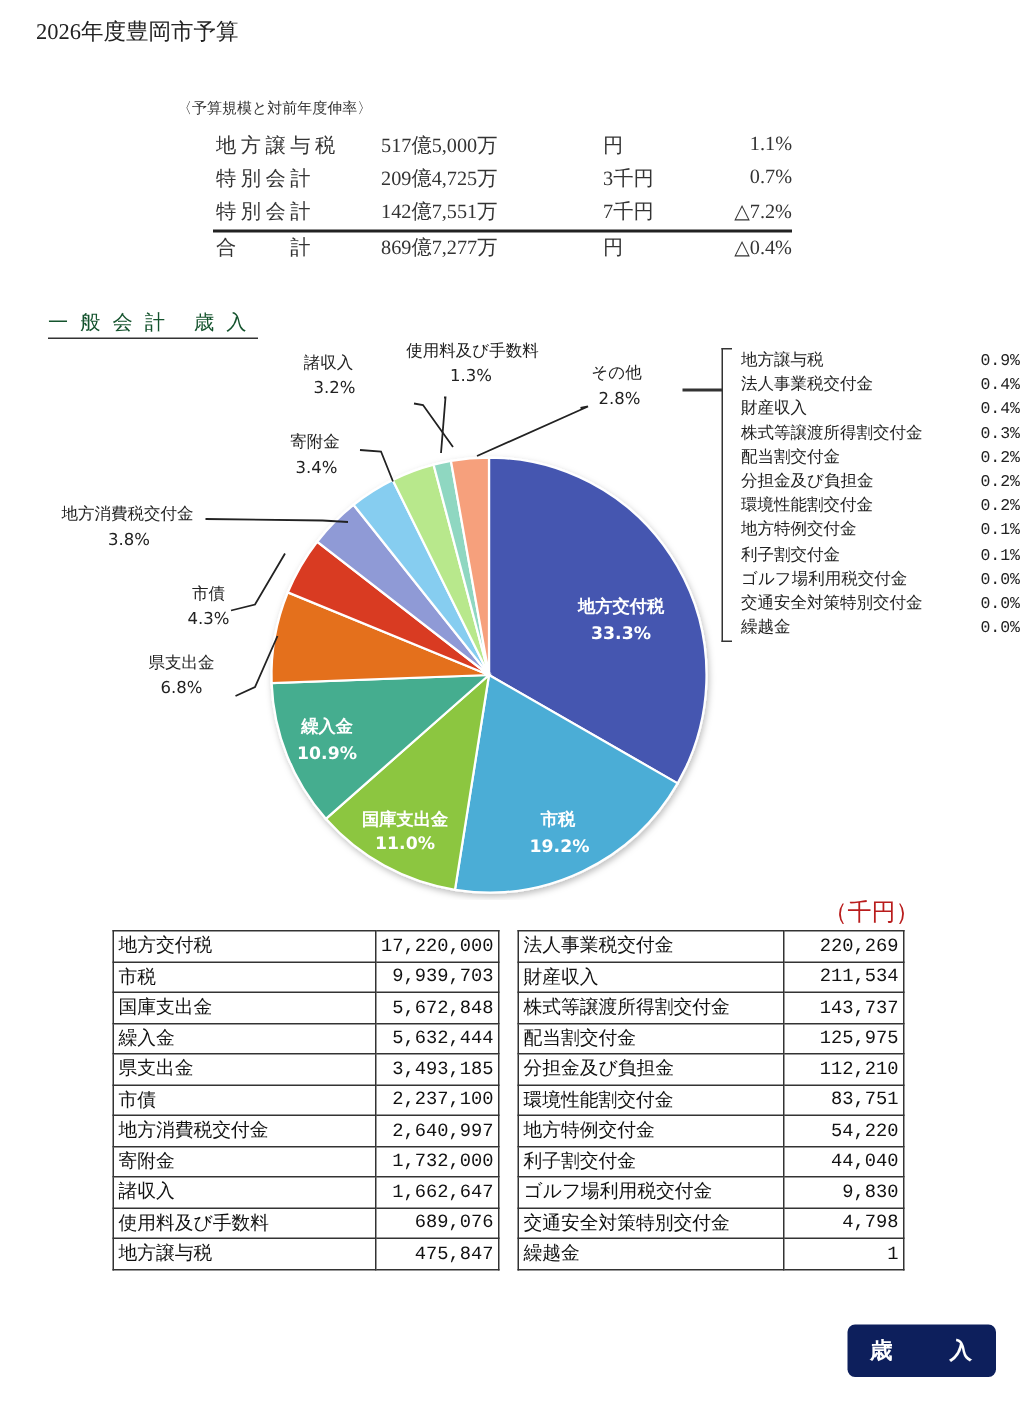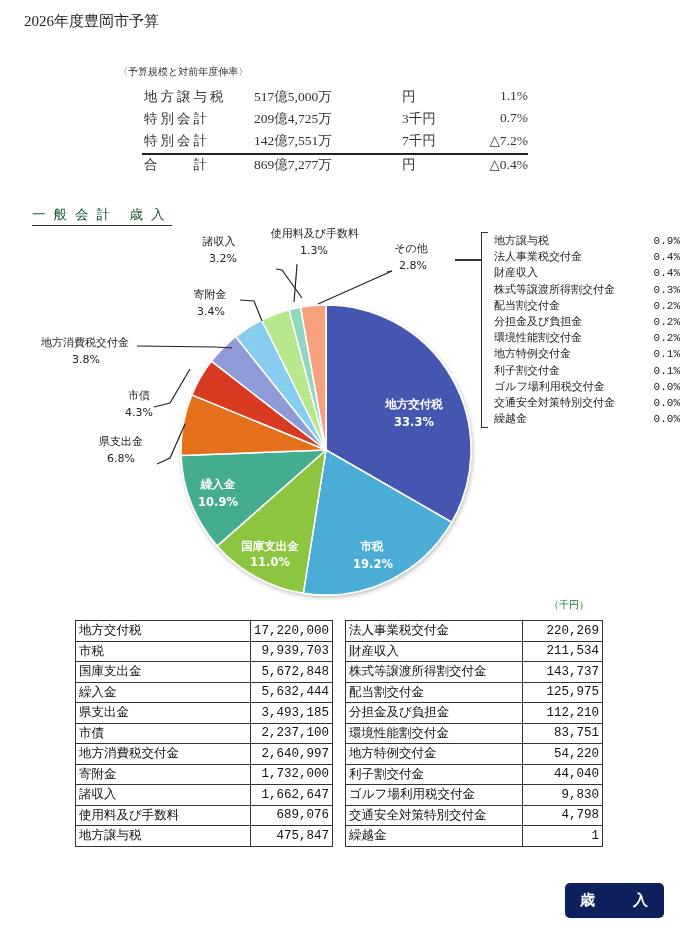--- a/index.html
+++ b/index.html
@@ -14,21 +14,21 @@
   .scale-row .unit { position: absolute; left: 258px; }
   .scale-row .rate { position: absolute; right: 0; text-align: center; }
   .scale-rule { position: absolute; left: 142px; top: 153px; width: 386px; height: 2px; background: #222; }
   .section { position: absolute; left: 32px; top: 206px; font-size: 13.5px; letter-spacing: 8px; border-bottom: 1px solid #333; padding-bottom: 1px; color: #14532d; }
   svg.chart { position: absolute; left: 0; top: 225px; }
   .legend { position: absolute; left: 494px; top: 233px; width: 190px; font-size: 11px; color: #222; }
   .legend-row { position: relative; height: 16.2px; line-height: 16.2px; }
   .legend-row .v { position: absolute; right: 4px; top: 0; }
   .bracket { position: absolute; left: 481px; top: 232px; width: 6px; height: 194px; border: 1.5px solid #333; border-right: none; }
   .bracket-link { position: absolute; left: 455px; top: 259px; width: 27px; height: 1.5px; background: #333; }
-  .unit-label { position: absolute; left: 549px; top: 598px; font-size: 10px; color: #15803d; }
+  .unit-label { position: absolute; left: 549px; top: 598px; font-size: 16px; color: #b91c1c; }
   table.data { position: absolute; border-collapse: collapse; font-size: 12.5px; color: #111; }
   table.data td { border: 1.5px solid #333; height: 19.5px; padding: 0 3px; white-space: nowrap; }
   table.data td.num { text-align: right; margin-top: 17px; }
   #tblLeft { left: 75px; top: 620px; width: 258px; }
   #tblLeft td.name { width: 170px; }
   #tblRight { left: 345px; top: 620px; width: 258px; }
   #tblRight td.name { width: 170px; }
   .nav-btn { position: absolute; left: 565px; top: 883px; width: 99px; height: 35px; background: #0d1f5c; border-radius: 5px; color: #fff; font-size: 15px; font-weight: bold; cursor: pointer; }
   .nav-btn span.a { position: absolute; left: 15px; top: 8px; }
   .nav-btn span.b { position: absolute; right: 16px; top: 8px; }

